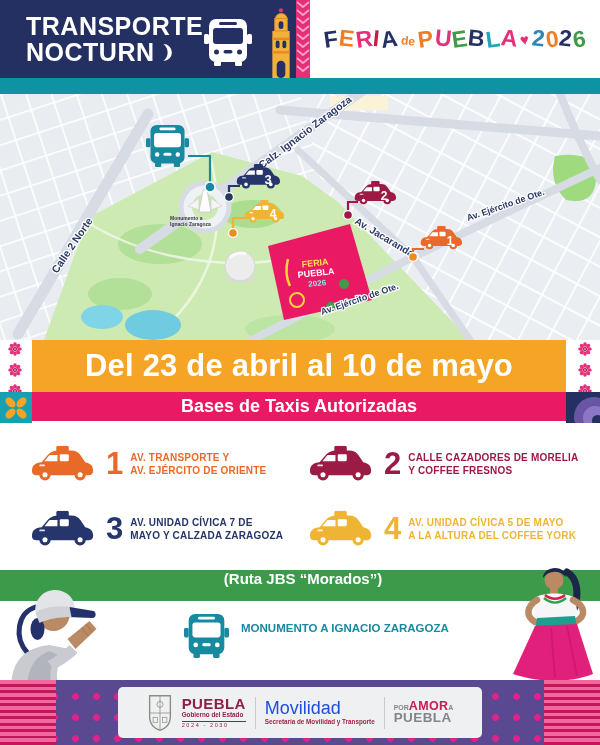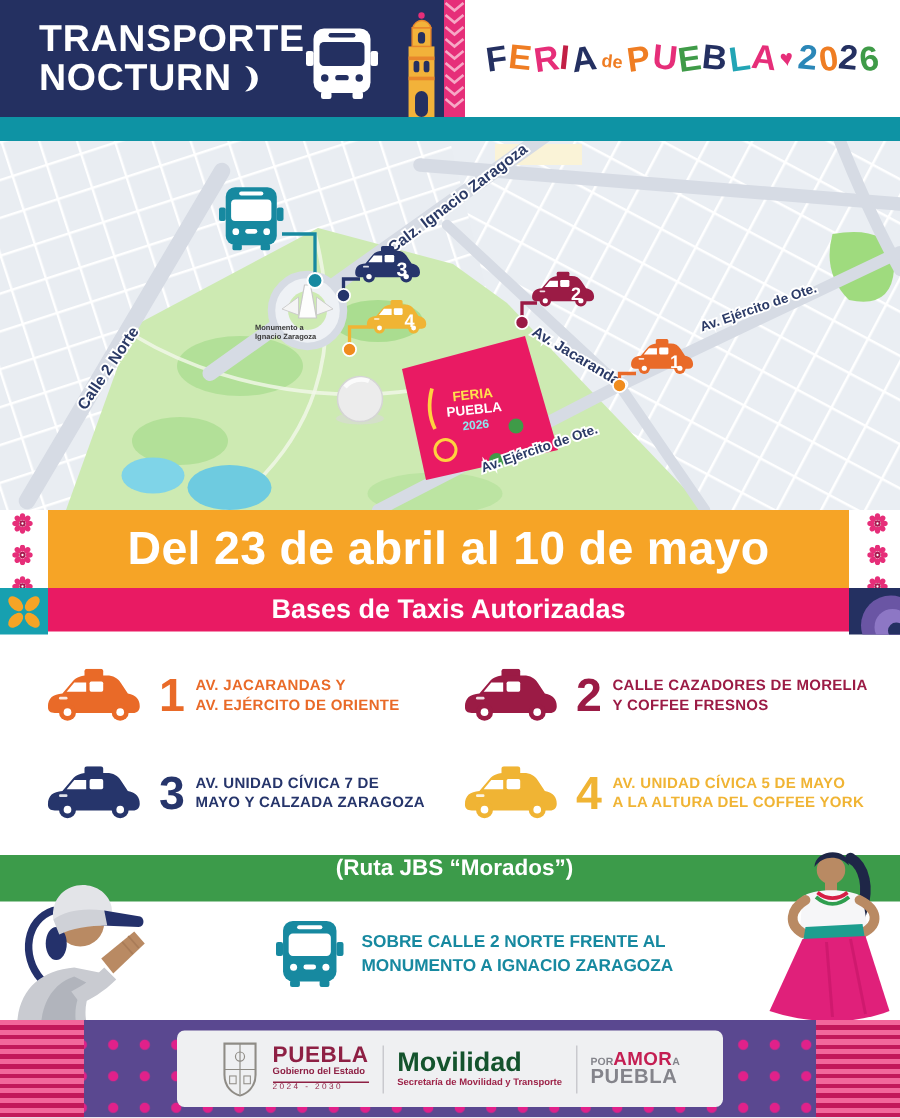--- a/index.html
+++ b/index.html
@@ -66,21 +66,21 @@
   .st-l{left:0}.st-r{left:544px}
   .dots{position:absolute;left:56px;top:0;width:488px;height:65px;background-image:radial-gradient(#e0218a 3.1px,transparent 3.7px);background-size:21px 21px;background-position:9px 6px}
   .graybox{position:absolute;left:118px;top:7px;width:364px;height:51px;background:#eff0f2;border-radius:5px;display:flex;align-items:center;justify-content:center;gap:9px}
   .crest{width:26px;height:38px}
   .divider{width:1px;height:32px;background:#c9c9ce}
   .col-puebla{color:#8e2044;line-height:1}
   .col-puebla .nm{font-size:15px;font-weight:800;letter-spacing:.4px}
   .col-puebla .sb{font-size:6.3px;font-weight:bold;margin-top:1px}
   .col-puebla .yr{font-size:5.5px;letter-spacing:1.6px;border-top:1px solid #8e2044;margin-top:2px;padding-top:1.5px}
   .col-mov{line-height:1}
-  .col-mov .nm{font-size:18px;font-weight:700;color:#14532d}
+  .col-mov .nm{font-size:18px;font-weight:400;color:#1d4ed8}
   .col-mov .sb{font-size:6.3px;font-weight:bold;color:#9d2449;margin-top:2px}
   .col-slogan{line-height:.9}
   .col-slogan .r1{display:flex;align-items:baseline}
   .col-slogan .por,.col-slogan .ay{font-size:7px;font-weight:bold;color:#84848b}
   .col-slogan .amor{font-size:12.5px;font-weight:800;color:#c41e52;letter-spacing:.3px}
   .col-slogan .pue{font-size:13.5px;font-weight:800;color:#84848b;letter-spacing:.4px}
 </style>
 </head>
 <body>
 
@@ -343,21 +343,21 @@
       <i class="cn2"></i>
       <i class="cn3"></i>
     </div>
 
   <div class="base-item b1">
     <svg class="car" viewBox="0 0 120 64">
         <use href="#taxicar"></use>
       </svg>
     <span class="num">1</span>
     <div class="lines">
-      <div>AV. JACARANDAS Y</div>
+      <div>AV. TRANSPORTE Y</div>
       <div>AV. EJÉRCITO DE ORIENTE</div>
     </div>
   </div>
   <div class="base-item b2">
     <svg class="car" viewBox="0 0 120 64">
         <use href="#taxicar"></use>
       </svg>
     <span class="num">2</span>
     <div class="lines">
       <div>CALLE CAZADORES DE MORELIA</div>
@@ -385,21 +385,20 @@
     </div>
   </div>
 
   <div class="green-banner">
     <span class="t2">(Ruta JBS “Morados”)</span>
   </div>
   <svg class="busstop-bus" viewBox="0 0 100 96">
       <use href="#busfront"></use>
     </svg>
   <div class="busstop-text">
-    <div>SOBRE CALLE 2 NORTE FRENTE AL</div>
     <div>MONUMENTO A IGNACIO ZARAGOZA</div>
   </div>
 
   <svg class="char-left" viewBox="0 0 105 104">
     <path d="M38,30 C20,36 16,60 30,76 C36,83 46,86 52,84" fill="none" stroke="#24316b" stroke-width="5" stroke-linecap="round"></path>
     <path d="M14,104 C16,82 30,70 52,68 L72,72 C62,80 58,92 60,104 Z" fill="#c9cbd1"></path>
     <path d="M30,104 C32,88 40,78 52,74 L60,78 C54,86 52,95 53,104 Z" fill="#9da2ab" opacity=".55"></path>
     <path d="M50,84 C58,80 66,74 72,68 L80,76 C72,84 62,90 56,92 Z" fill="#c9cbd1"></path>
     <path d="M70,62 L92,44 L99,52 L78,72 Z" fill="#b98a63"></path>
     <line x1="88" y1="47" x2="95" y2="55" stroke="#a97c58" stroke-width="1.2"></line>

